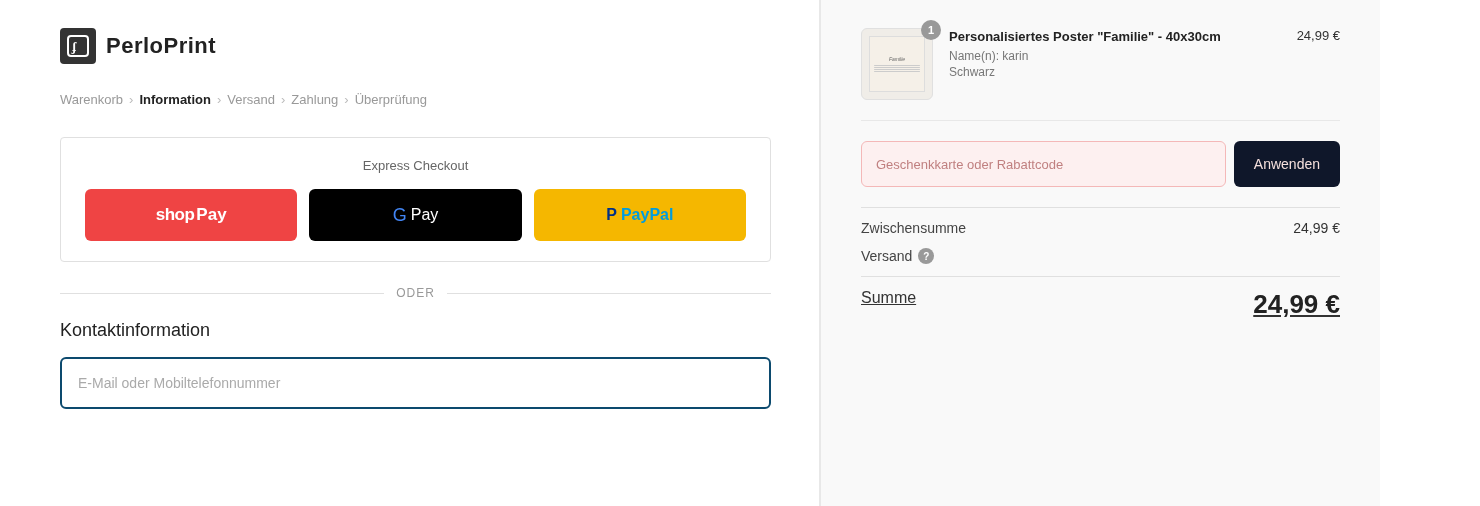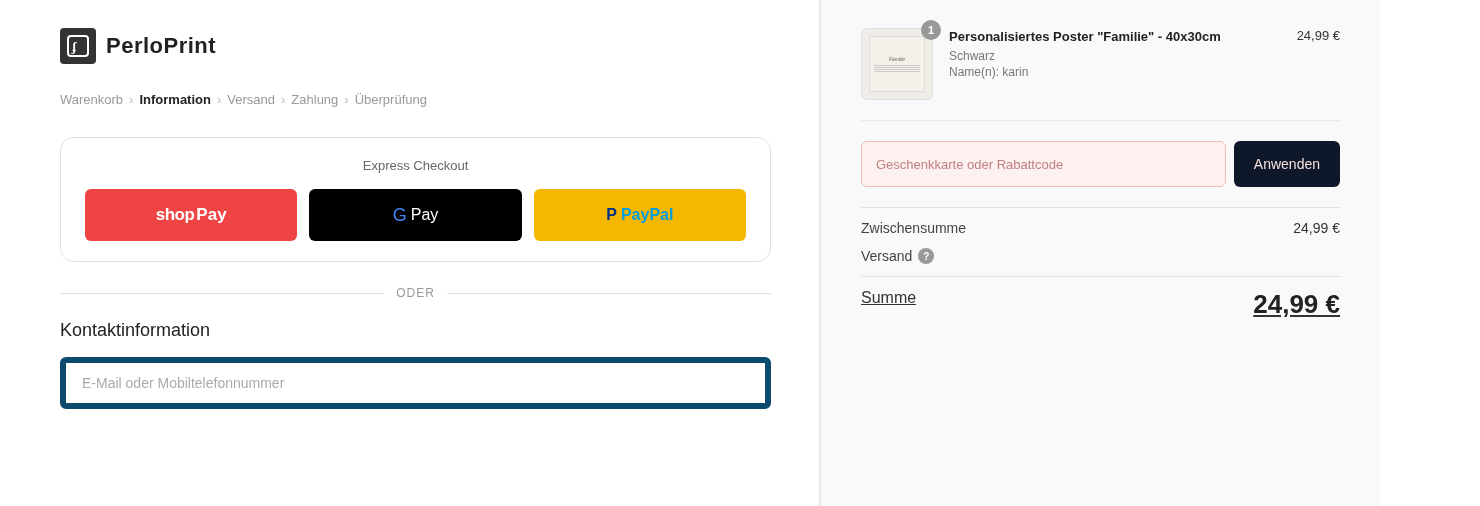--- a/index.html
+++ b/index.html
@@ -61,21 +61,21 @@
       color: #222;
       font-weight: 600;
     }
 
     .breadcrumb .separator {
       color: #bbb;
     }
 
     .express-checkout-section {
       border: 1px solid #e0e0e0;
-      border-radius: 14px;
+      border-radius: 4px;
       padding: 20px 24px;
       margin-bottom: 24px;
     }
 
     .express-checkout-title {
       text-align: center;
       font-size: 13px;
       color: #666;
       margin-bottom: 16px;
       font-weight: 500;
@@ -157,21 +157,21 @@
     .section-title {
       font-size: 18px;
       font-weight: 400;
       color: #222;
       margin-bottom: 16px;
     }
 
     .contact-input {
       width: 100%;
       height: 52px;
-      border: 6px solid #0c4a6e;
+      border: 2px solid #0c4a6e;
       border-radius: 6px;
       padding: 0 16px;
       font-size: 14px;
       color: #999;
       outline: none;
       background: #fff;
     }
 
     .contact-input::placeholder {
       color: #aaa;
@@ -468,22 +468,22 @@
             <div class="poster-line"></div>
             <div class="poster-line"></div>
           </div>
         </div>
       </div>
     </div>
     <div class="item-details">
       <div class="item-row">
         <div>
           <div class="item-name">Personalisiertes Poster "Familie" - 40x30cm</div>
+          <div class="item-variant">Name(n): karin</div>
           <div class="item-variant">Schwarz</div>
-          <div class="item-variant">Name(n): karin</div>
         </div>
         <div class="item-price">24,99 €</div>
       </div>
     </div>
   </div>
 
   <div class="discount-code-row">
     <input class="discount-input" type="text" placeholder="Geschenkkarte oder Rabattcode" style="">
     <button class="apply-btn">Anwenden</button>
   </div>

